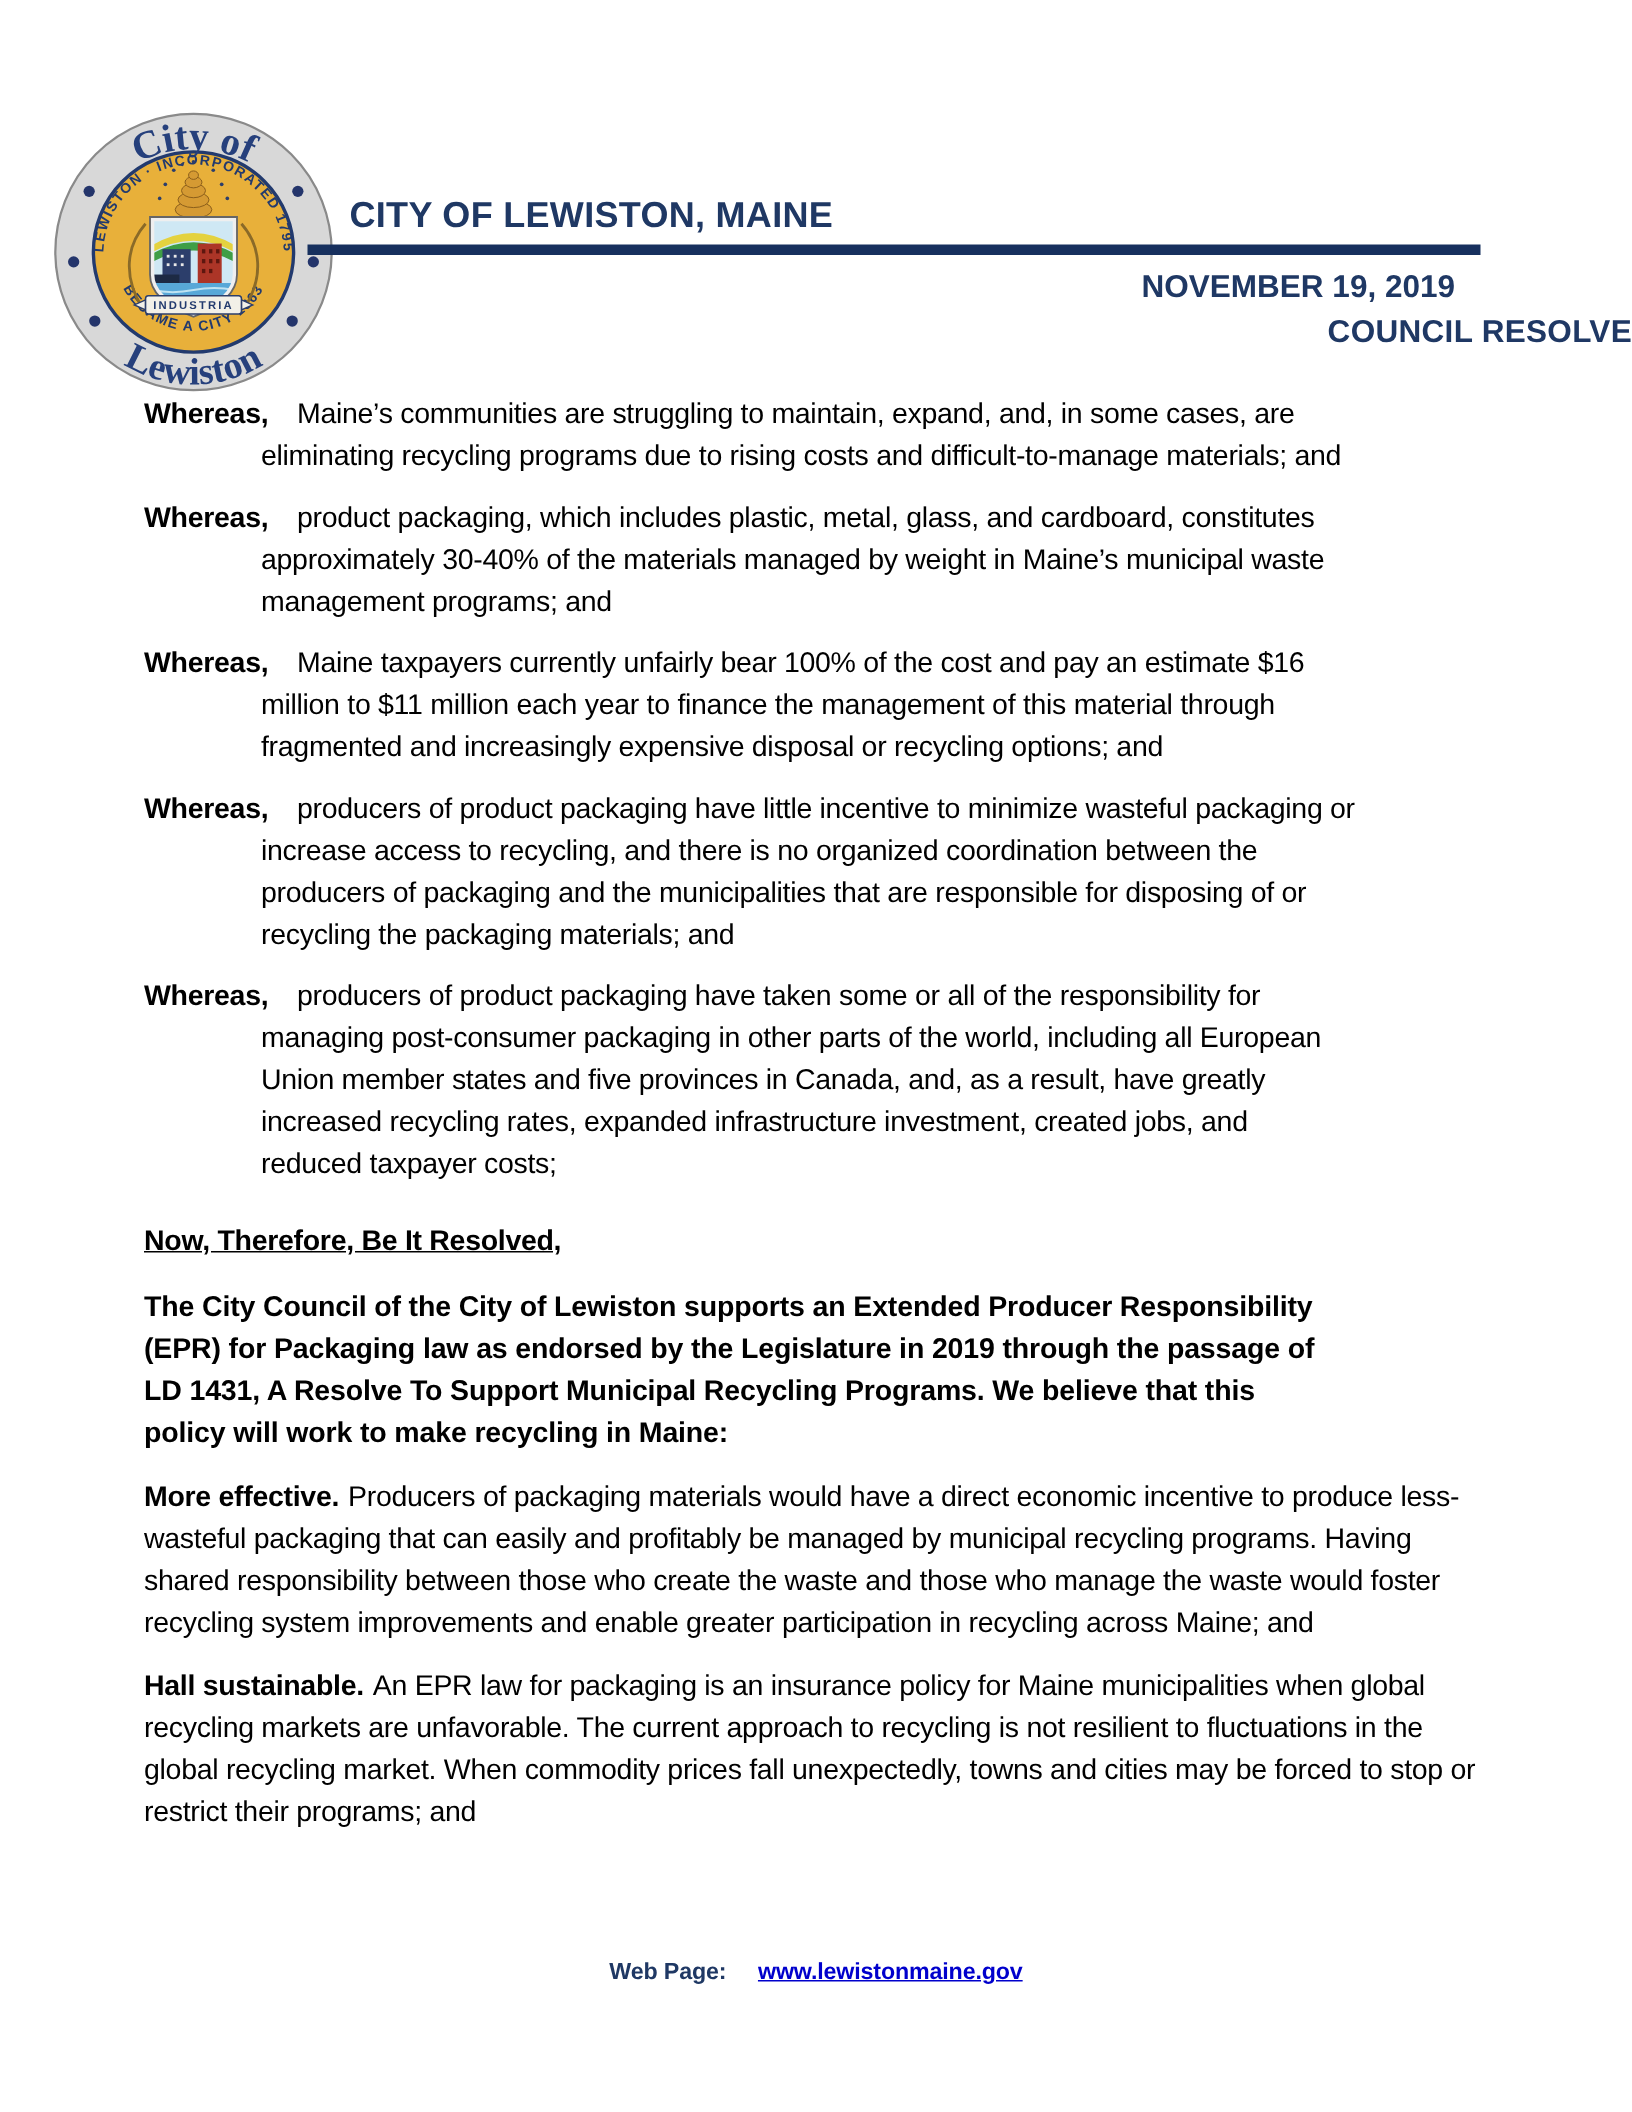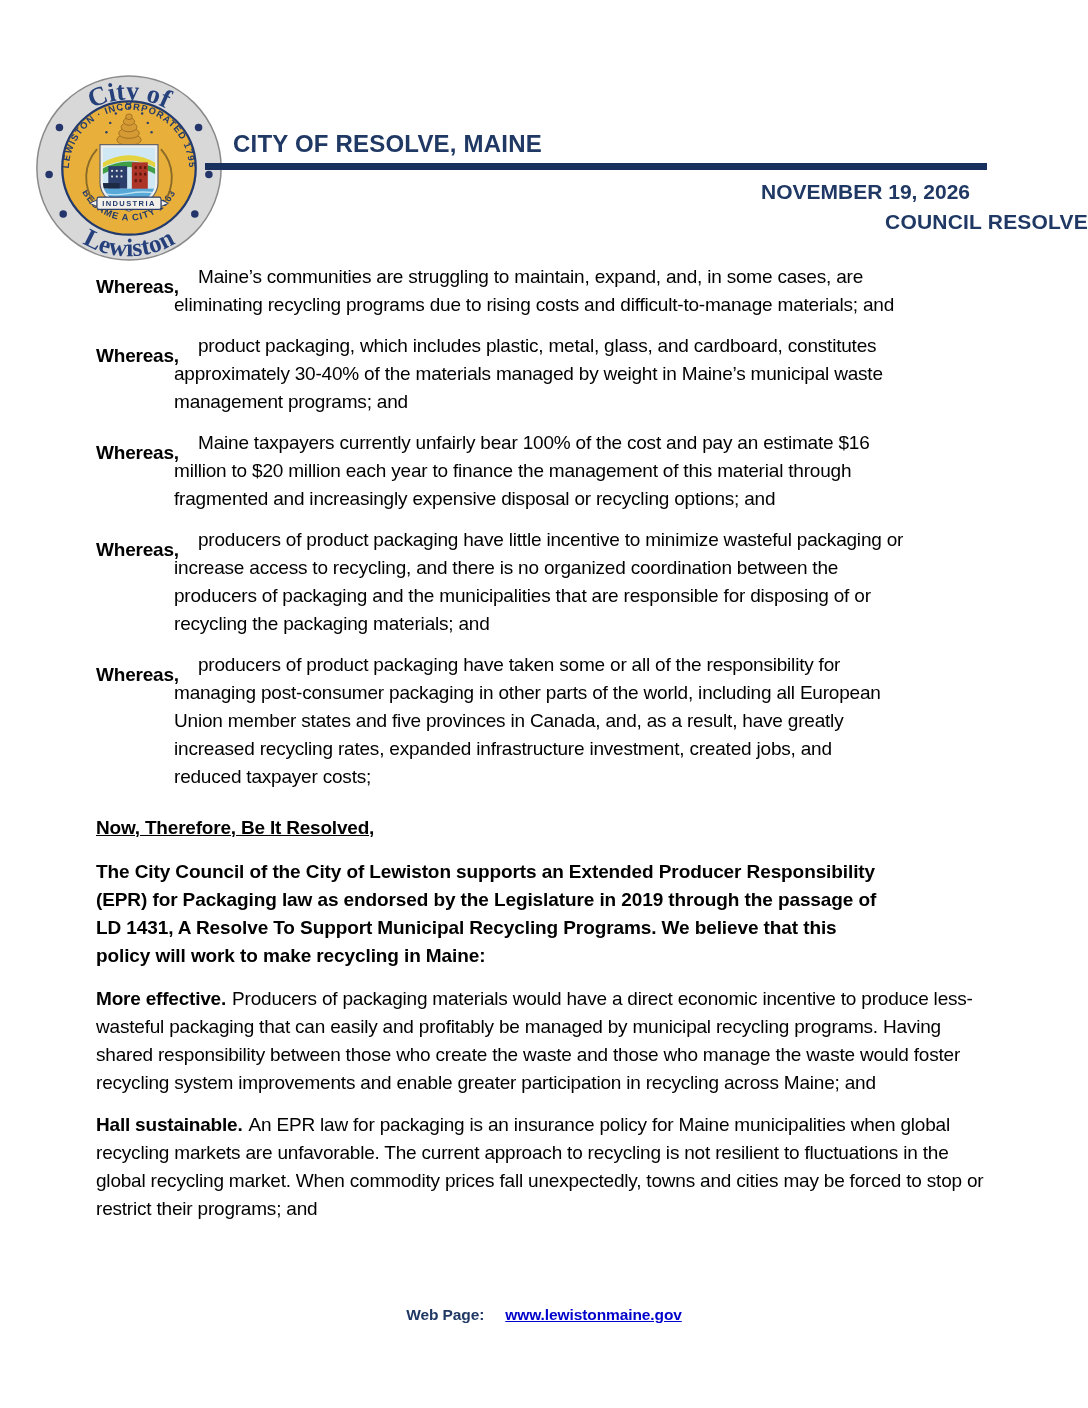--- a/index.html
+++ b/index.html
@@ -34,21 +34,21 @@
     position:absolute;left:96px;top:263px;width:896px;
     font-size:19px;line-height:28px;letter-spacing:-.2px;
   }
   .resolve-para{
     margin:0 0 14px 0;
     white-space:pre-line;
     padding-left:80px;text-indent:-80px;
     word-spacing:3px;
   }
   .whereas{position:relative;margin:0 0 13px 0;}
-  .whereas .wlabel{position:absolute;left:0;top:0;font-weight:bold;margin-top:10px;}
+  .whereas .wlabel{position:absolute;left:0;top:0;font-weight:bold;}
   .whereas .wbody{display:block;margin-left:78px;text-indent:24px;white-space:pre-line;}
   .now-resolved{font-weight:bold;margin:23px 0 16px 0;text-decoration:underline;}
   .council-para{font-weight:bold;white-space:pre-line;margin:0 0 15px 0;letter-spacing:-.1px;}
   .point-para{margin:0 0 14px 0;}
   .point-para .lead{font-weight:bold;margin-right:6px;}
   
   .footer{
     position:absolute;left:0;top:1303px;width:100%;text-align:center;
     color:#1f3864;font-weight:bold;font-size:15.5px;line-height:23px;letter-spacing:-.1px;
   }
@@ -153,23 +153,23 @@
     <path d="M 71,77 L 129,77 L 129,116 Q 129,133 100,144 Q 71,133 71,116 Z" fill="none" stroke="#efefef" stroke-width="2.4"></path>
 
     <g>
       <path d="M 66,134 L 58,137.5 L 66,141 Z" fill="#f2f0e8" stroke="#2c3e6b" stroke-width="1"></path>
       <path d="M 134,134 L 142,137.5 L 134,141 Z" fill="#f2f0e8" stroke="#2c3e6b" stroke-width="1"></path>
       <rect x="66" y="131" width="68" height="13" rx="2" fill="#f2f0e8" stroke="#2c3e6b" stroke-width="1.1"></rect>
       <text x="100" y="140.5" text-anchor="middle" font-family="'Liberation Sans',sans-serif" font-weight="bold" font-size="8" letter-spacing="1.5" fill="#223a6e">INDUSTRIA</text>
     </g>
   </svg>
 
-  <div class="org-title">CITY OF RESOLVE, MAINE</div>
+  <div class="org-title">CITY OF LEWISTON, MAINE</div>
   <div class="header-rule"></div>
-  <div class="header-date">NOVEMBER 19, 2026</div>
+  <div class="header-date">NOVEMBER 19, 2019</div>
   <div class="doc-type">COUNCIL RESOLVE</div>
 
   <div class="content">
 
 
     <p class="whereas">
       <b class="wlabel">Whereas,</b>
       <span class="wbody">Maine’s communities are struggling to maintain, expand, and, in some cases, are
 eliminating recycling programs due to rising costs and difficult-to-manage materials; and</span>
     </p>
@@ -177,21 +177,21 @@
     <p class="whereas">
       <b class="wlabel">Whereas,</b>
       <span class="wbody">product packaging, which includes plastic, metal, glass, and cardboard, constitutes
 approximately 30-40% of the materials managed by weight in Maine’s municipal waste
 management programs; and</span>
     </p>
 
     <p class="whereas">
       <b class="wlabel">Whereas,</b>
       <span class="wbody">Maine taxpayers currently unfairly bear 100% of the cost and pay an estimate $16
-million to $20 million each year to finance the management of this material through
+million to $11 million each year to finance the management of this material through
 fragmented and increasingly expensive disposal or recycling options; and</span>
     </p>
 
     <p class="whereas">
       <b class="wlabel">Whereas,</b>
       <span class="wbody">producers of product packaging have little incentive to minimize wasteful packaging or
 increase access to recycling, and there is no organized coordination between the
 producers of packaging and the municipalities that are responsible for disposing of or
 recycling the packaging materials; and</span>
     </p>

